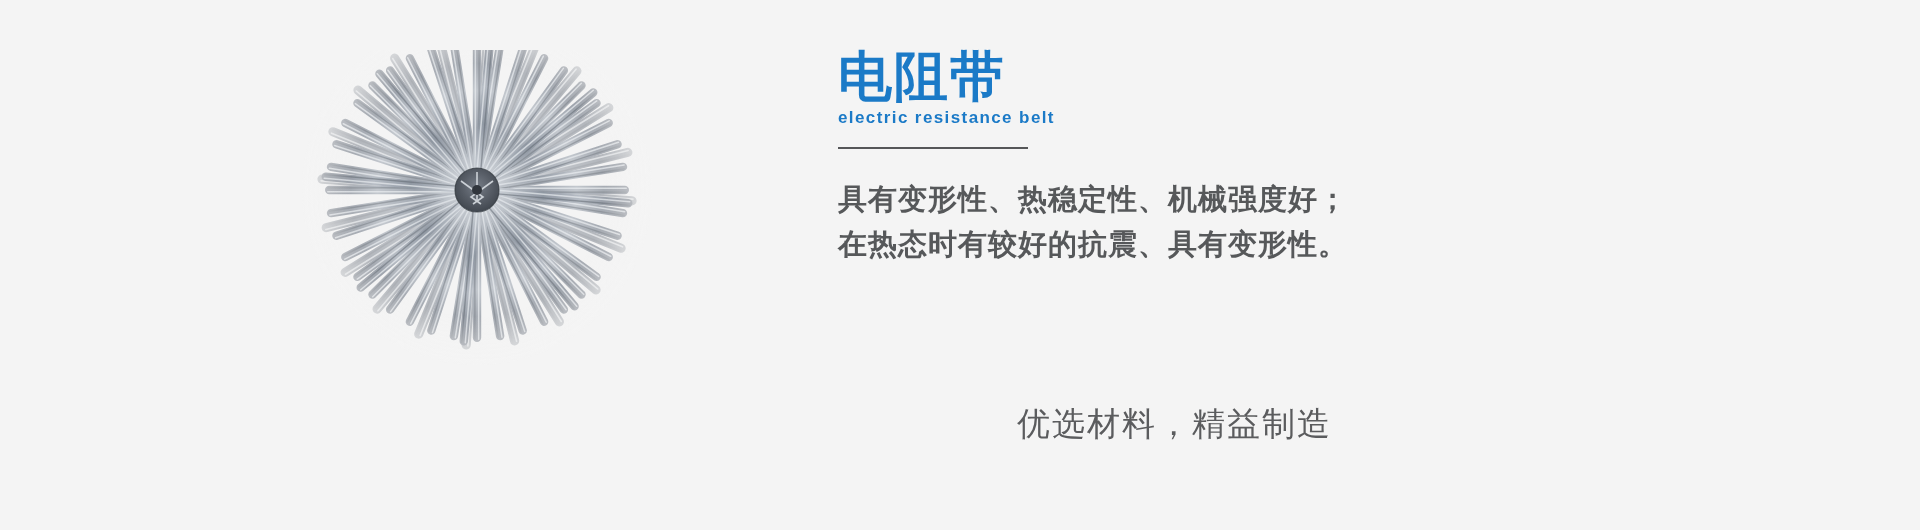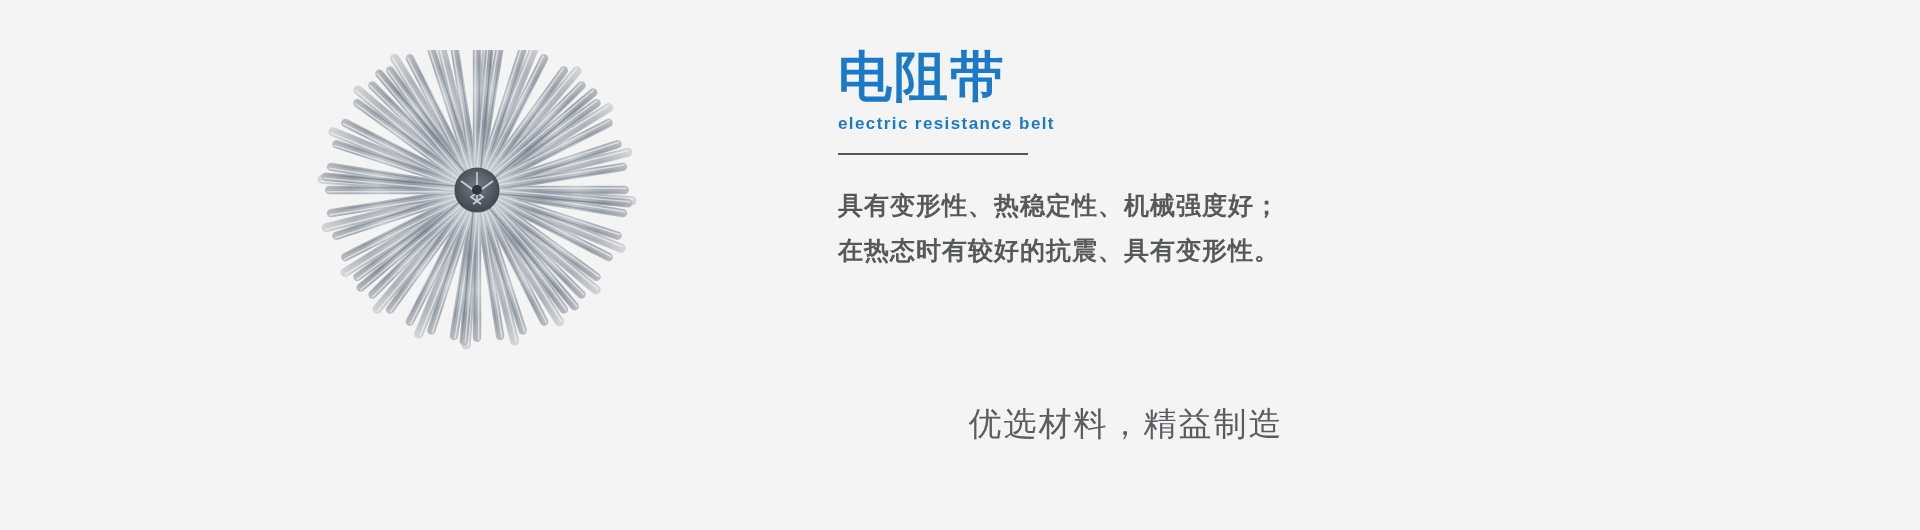--- a/index.html
+++ b/index.html
@@ -44,53 +44,53 @@
     font-family:"DejaVu Sans","Liberation Sans",sans-serif;
     font-size:54px;
     line-height:62px;
     font-weight:700;
     color:#1b7ac7;
     letter-spacing:2px;
     white-space:nowrap;
   }
 
   #title-en {
-    margin-top:6px;
+    margin-top:0;
     font-family:"Liberation Sans","DejaVu Sans",sans-serif;
     font-size:17px;
     font-weight:700;
     color:#1b7ac7;
     letter-spacing:1.4px;
     white-space:nowrap;
   }
 
   #divider {
     margin-top:19px;
     width:190px;
     height:2px;
     background:#555658;
   }
 
   #description {
     margin-top:28px;
     font-family:"DejaVu Sans","Liberation Sans",sans-serif;
-    font-size:25px;
+    font-size:29px;
     line-height:45px;
     font-weight:700;
     color:#56585a;
     letter-spacing:1px;
   }
   #description .desc-line { white-space:nowrap; display:block; }
 
   
   #tagline-block {
     position:absolute;
-    left:955px;
+    left:990px;
     top:404px;
-    text-align:center;
+    text-align:right;
     width:342px;
   }
 
   #tagline-cn {
     font-family:"DejaVu Sans","Liberation Sans",sans-serif;
     font-size:33px;
     line-height:40px;
     font-weight:400;
     color:#5b5c5e;
     letter-spacing:2px;

